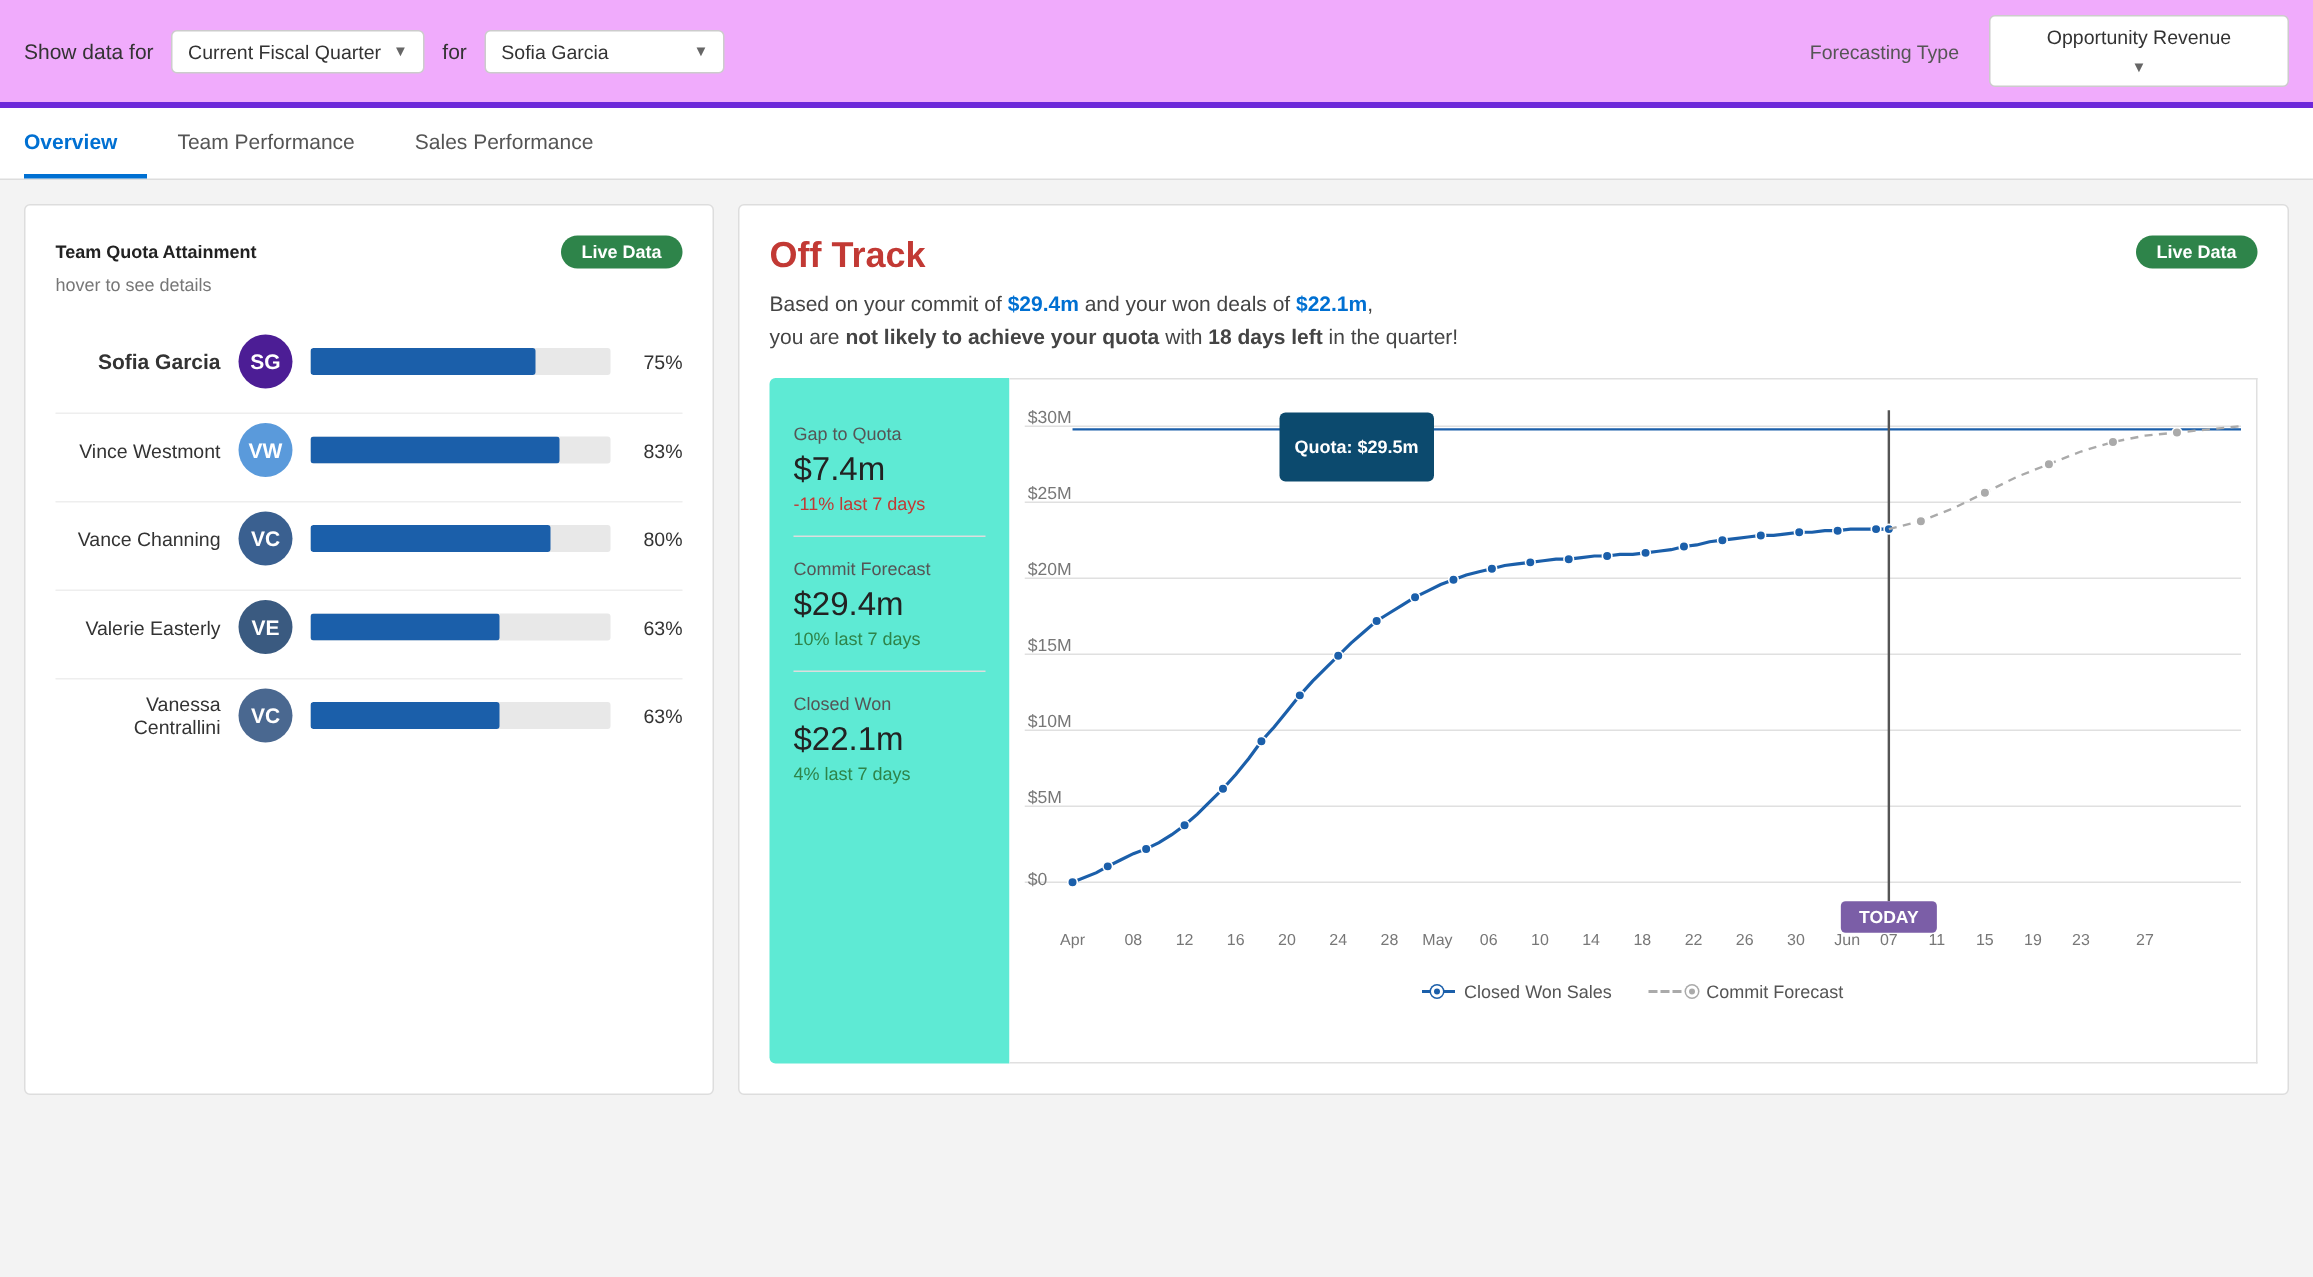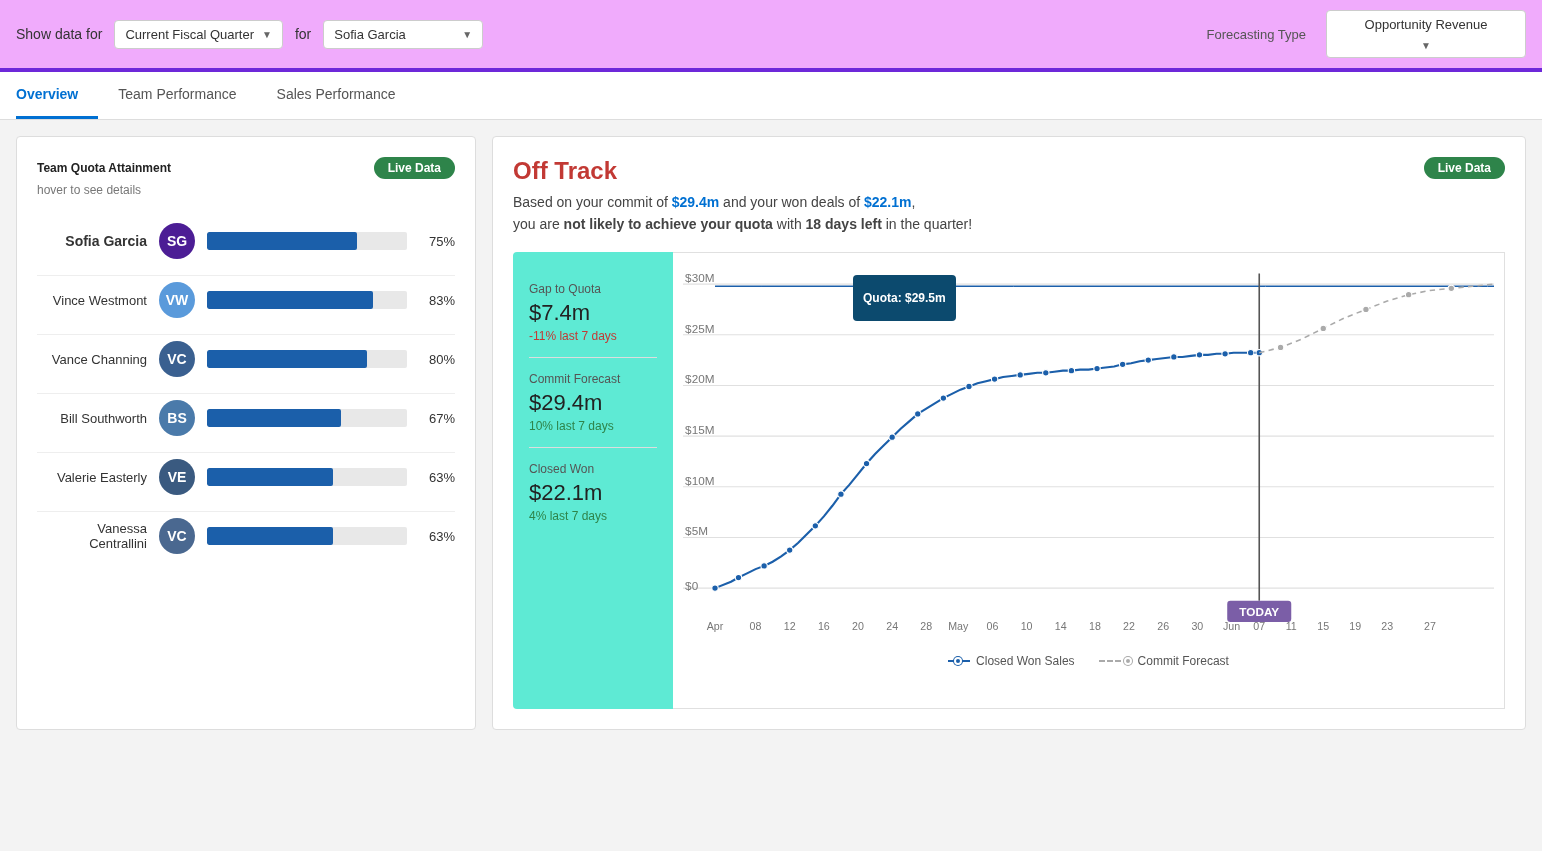--- a/index.html
+++ b/index.html
@@ -269,28 +269,20 @@
           </div>
           <div class="bar-pct">83%</div>
         </div>
         <div class="team-member">
           <div class="member-name">Vance Channing</div>
           <div class="avatar" style="background: rgb(58, 96, 144);">VC</div>
           <div class="bar-container">
             <div class="bar-fill" style="width: 80%; background: rgb(27, 95, 170);"></div>
           </div>
           <div class="bar-pct">80%</div>
-        </div>
-        <div class="team-member">
-          <div class="member-name">Bill Southworth</div>
-          <div class="avatar" style="background: rgb(74, 122, 170);">BS</div>
-          <div class="bar-container">
-            <div class="bar-fill" style="width: 67%; background: rgb(27, 95, 170);"></div>
-          </div>
-          <div class="bar-pct">67%</div>
         </div>
         <div class="team-member">
           <div class="member-name">Valerie Easterly</div>
           <div class="avatar" style="background: rgb(58, 90, 128);">VE</div>
           <div class="bar-container">
             <div class="bar-fill" style="width: 63%; background: rgb(27, 95, 170);"></div>
           </div>
           <div class="bar-pct">63%</div>
         </div>
         <div class="team-member">

